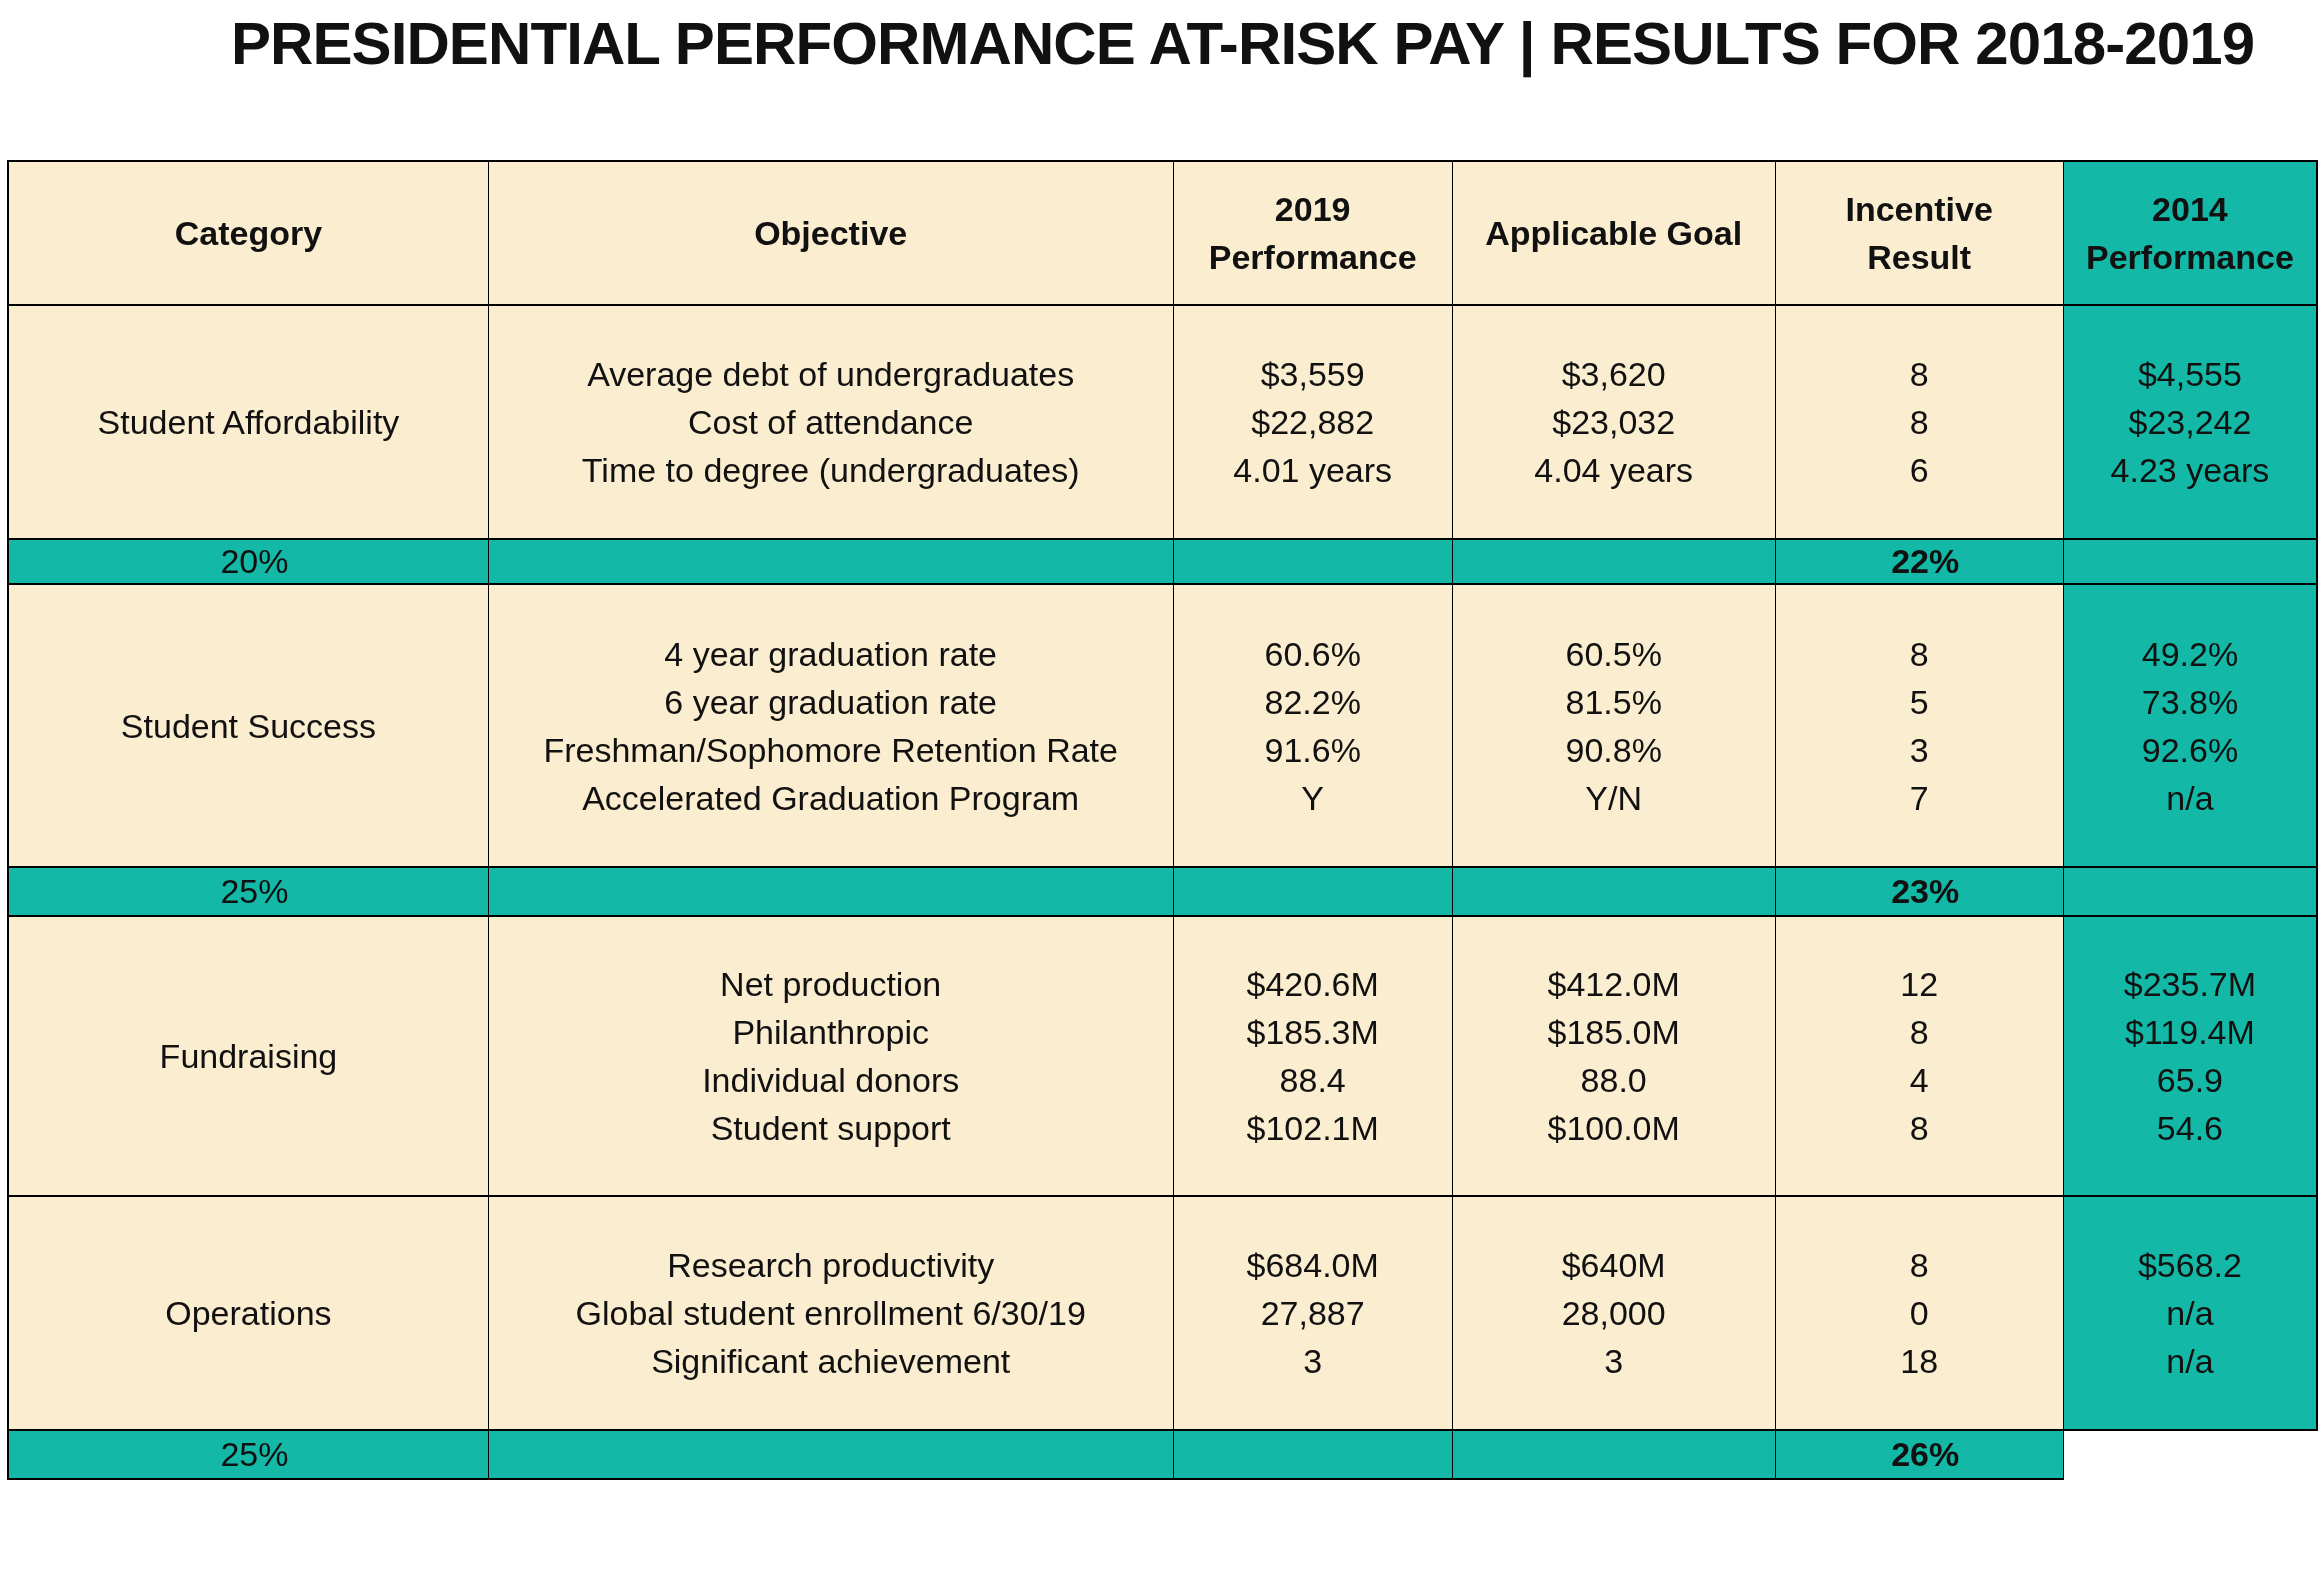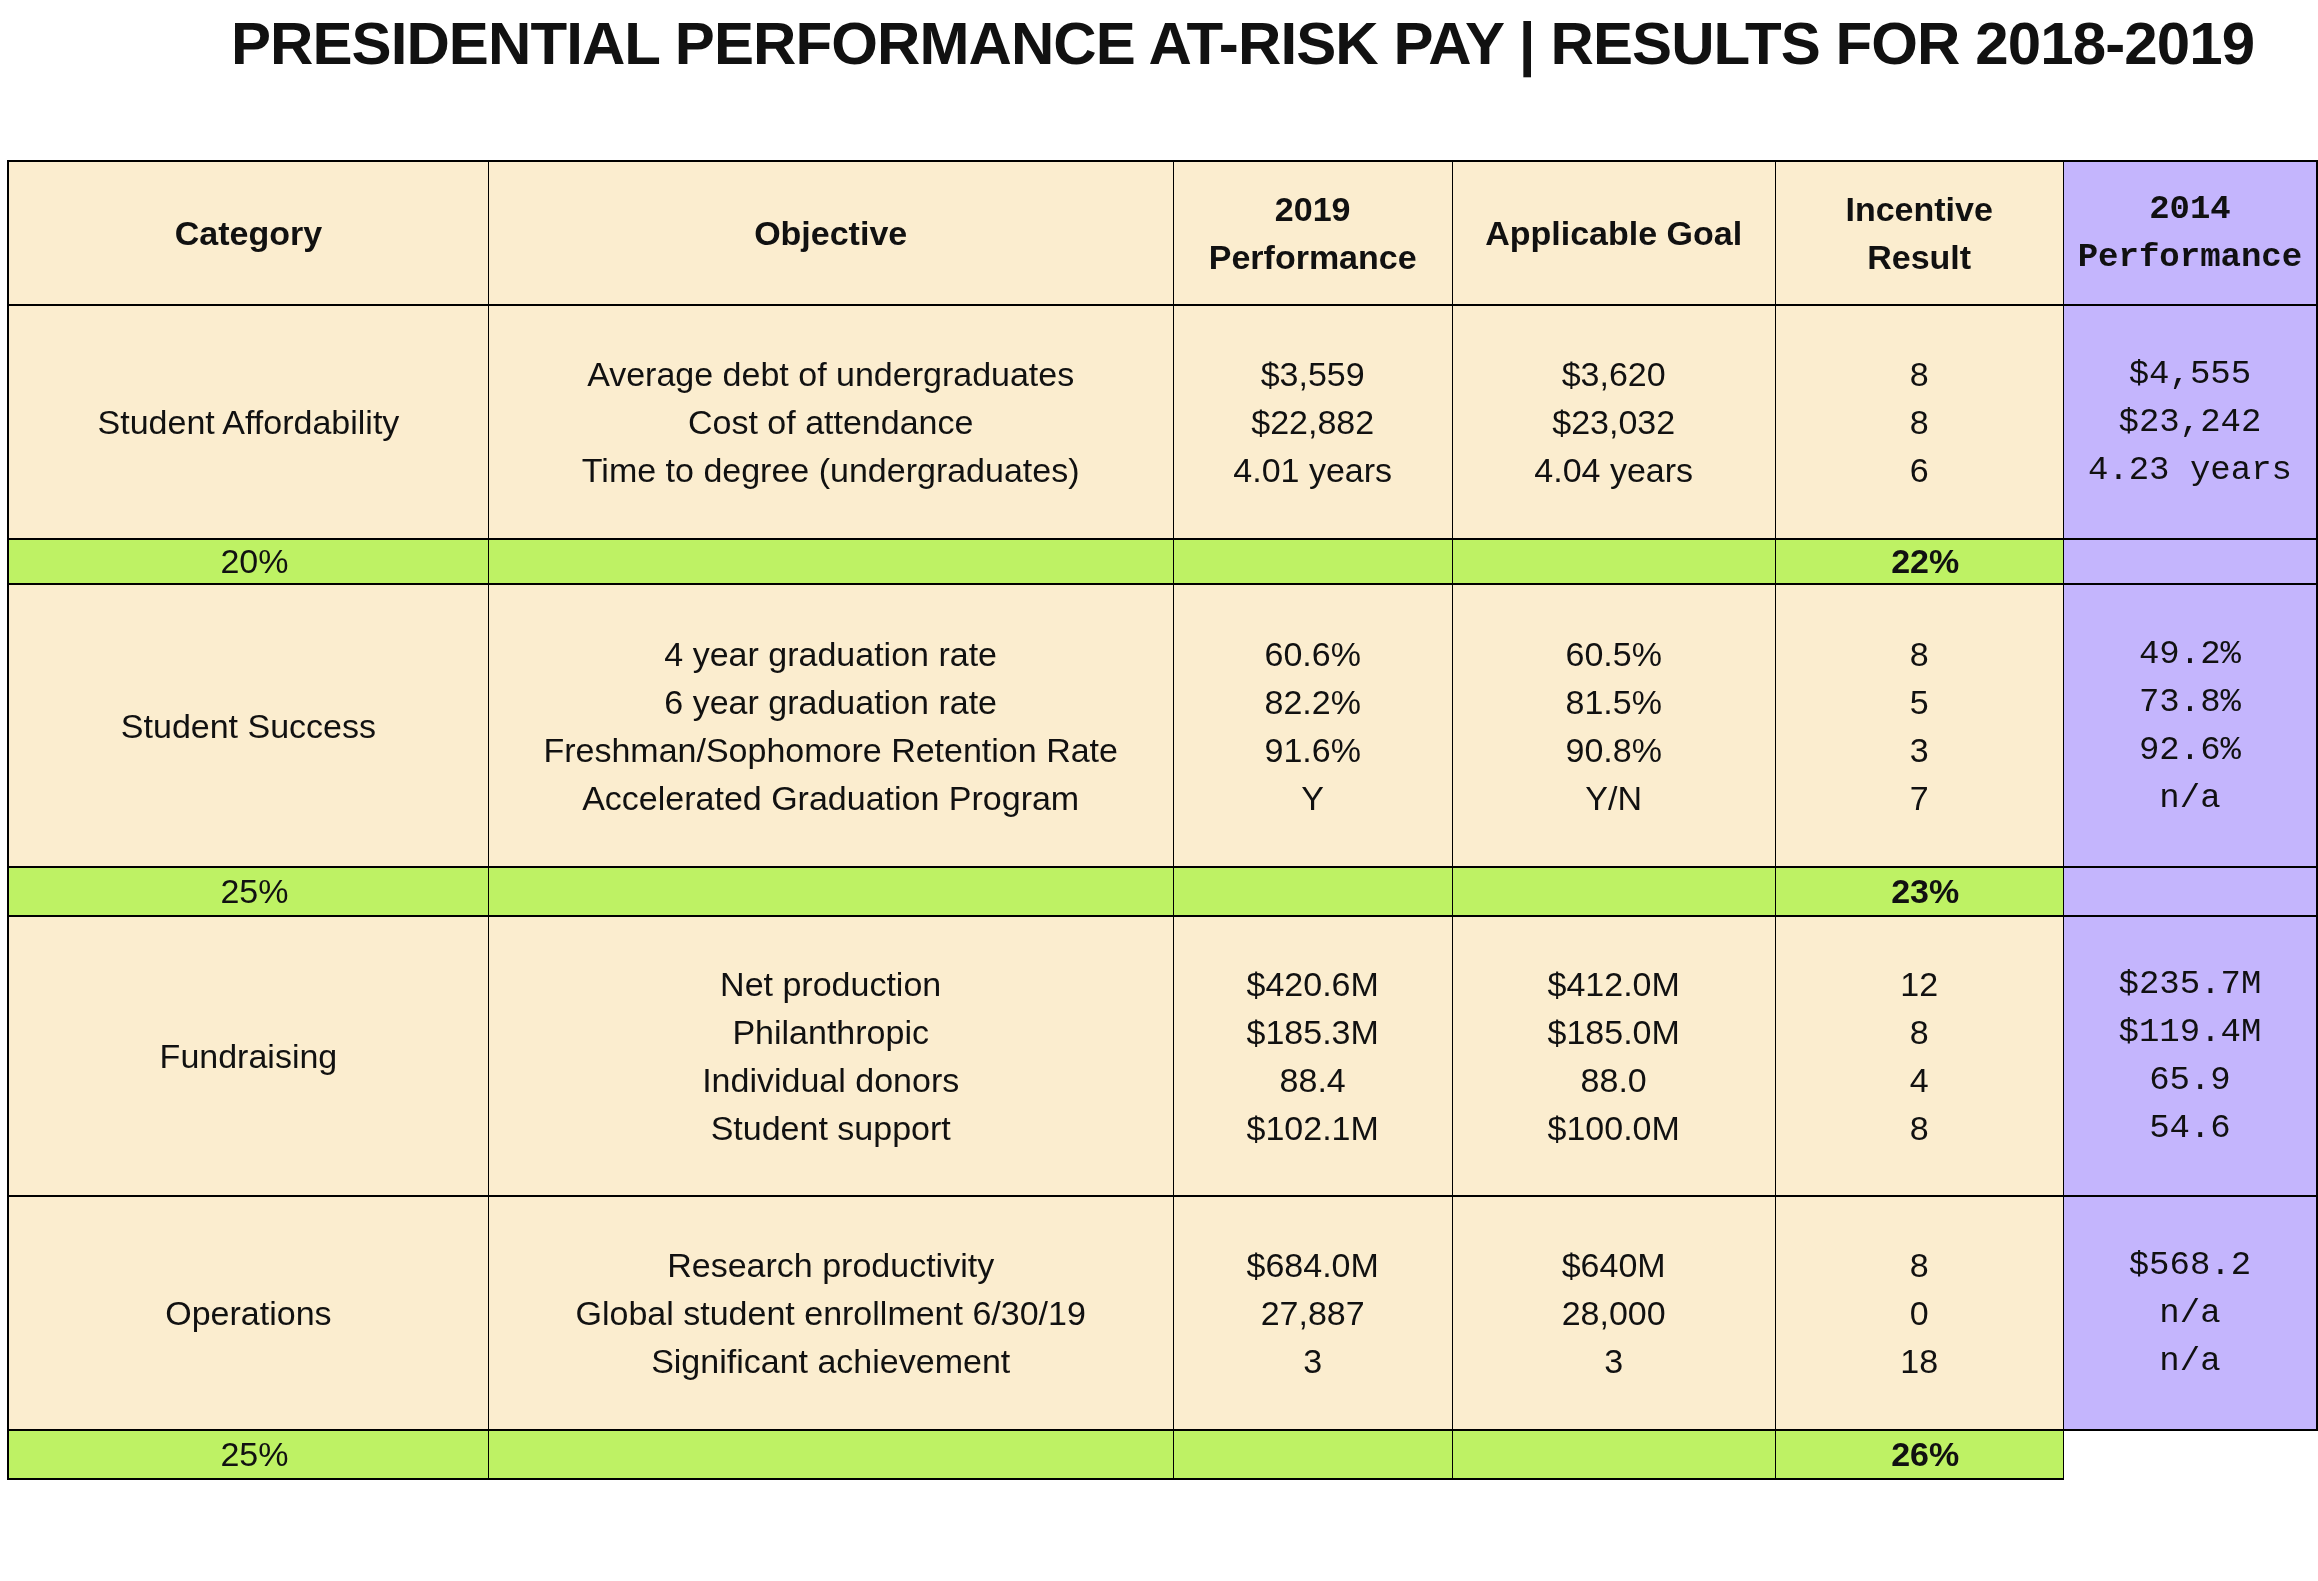--- a/index.html
+++ b/index.html
@@ -37,22 +37,22 @@
     border-width: 2.7px 1.8px;
     padding: 0;
     text-align: center;
     vertical-align: middle;
     font-size: 34px;
     overflow: hidden;
   }
   td.edge-l { border-left-width: 2.7px; margin-top: 40px; }
   td.edge-r { border-right-width: 2.7px; }
   .cream { background: #FBEDCF; }
-  .gold  { background: #bef264; padding-left: 12px; }
-  .gray  { background: #c4b5fd; font-family: Liberation Mono, monospace; }
+  .gold  { background: #14b8a6; padding-left: 12px; }
+  .gray  { background: #14b8a6; }
   .hdr   { font-weight: bold; }
   .bold  { font-weight: bold; }
   .line  { height: 48px; line-height: 48px; white-space: nowrap; }
   td.none {
     border: none;
     background: #ffffff;
   }
 </style>
 </head>
 <body>

